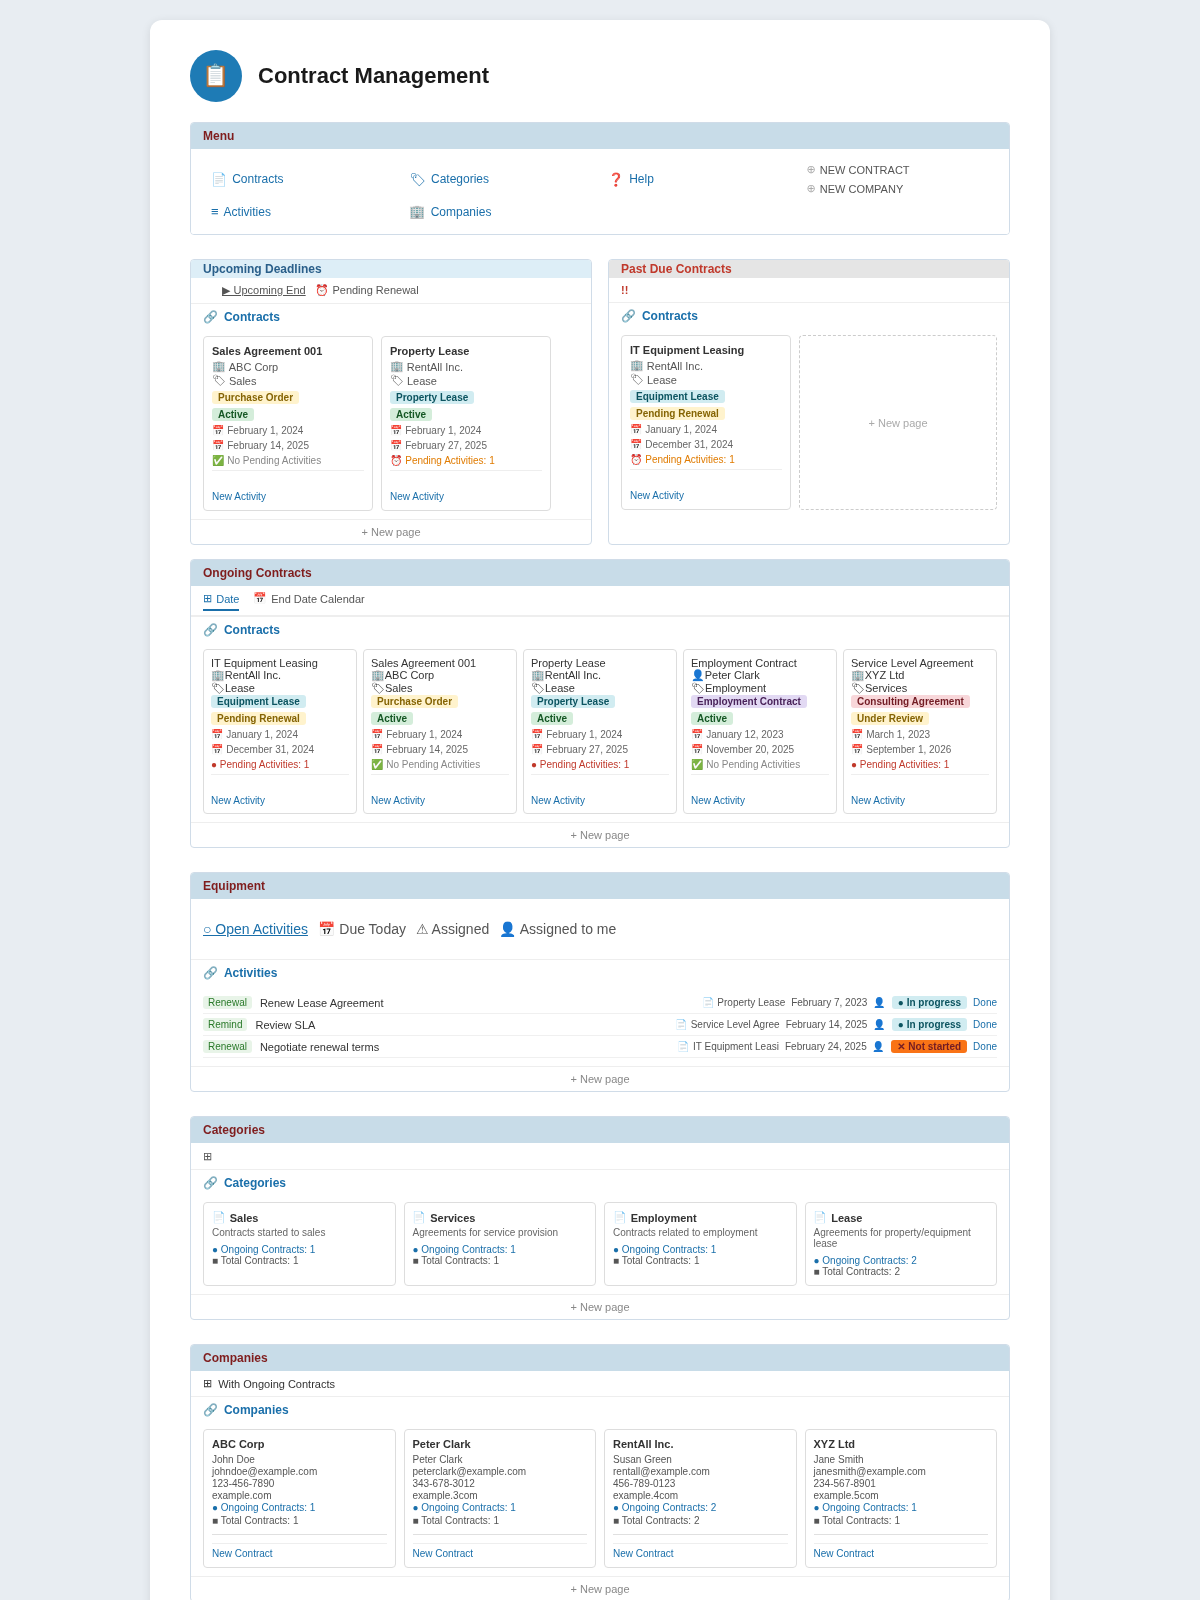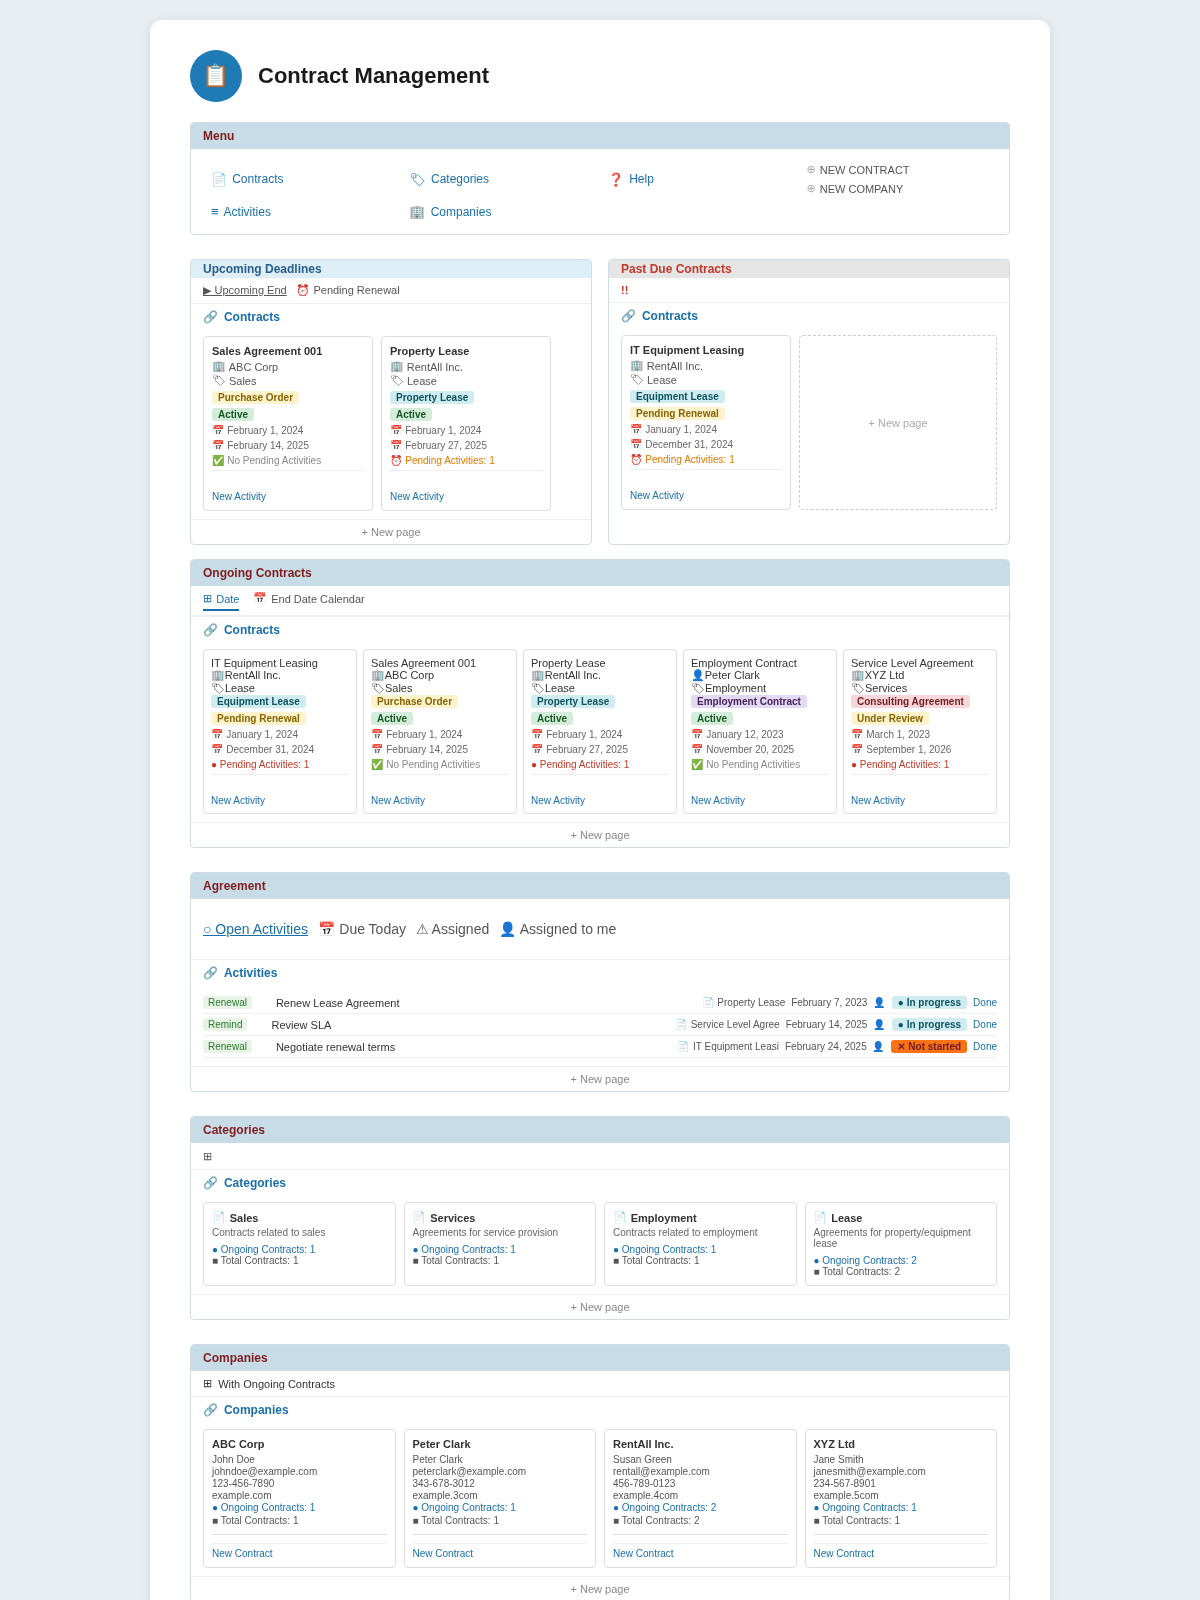--- a/index.html
+++ b/index.html
@@ -110,21 +110,21 @@
 
     .filter-bar {
       display: flex;
       gap: 10px;
       padding: 6px 12px;
       border-bottom: 1px solid #eee;
       font-size: 11px;
       align-items: center;
     }
     .filter-bar span { display: flex; align-items: center; gap: 3px; cursor: pointer; color: #555; }
-    .filter-active { color: #1a6faa; text-decoration: underline; }
+    .filter-active { color: #1a6faa; text-decoration: underline; margin-left: 19px; }
 
     .contracts-subheader {
       display: flex;
       align-items: center;
       gap: 6px;
       padding: 6px 12px 4px;
       font-weight: bold;
       font-size: 12px;
       color: #1a6faa;
     }
@@ -269,21 +269,21 @@
 
     .activities-list {
       padding: 8px 12px;
     }
     .activity-row {
       display: flex;
       align-items: center;
       padding: 4px 0;
       border-bottom: 1px solid #f0f0f0;
       font-size: 11px;
-      gap: 24px;
+      gap: 8px;
     }
     .activity-row .act-badge {
       display: inline-block;
       padding: 1px 5px;
       border-radius: 3px;
       font-size: 10px;
       background: #e8f4e8;
       color: #2a7a2a;
       white-space: nowrap;
     }
@@ -568,21 +568,21 @@
         </div>
         <div class="activity-line red">● Pending Activities: 1</div>
         <div class="new-activity-link">New Activity</div>
       </div>
     </div>
     <div class="new-page-link">+ New page</div>
   </div>
 
   
   <div class="section">
-    <div class="section-header">Agreement</div>
+    <div class="section-header">Equipment</div>
     <div class="activity-filters">
       <span class="active-filter">○ Open Activities</span>
       <span>📅 Due Today</span>
       <span>⚠ Assigned</span>
       <span>👤 Assigned to me</span>
     </div>
     <div class="contracts-subheader">
       <span>🔗</span>
       <span>Activities</span>
     </div>
@@ -630,21 +630,21 @@
     <div style="padding:6px 12px;border-bottom:1px solid #eee;">
       <span style="font-size:11px;color:#555;">⊞</span>
     </div>
     <div class="contracts-subheader">
       <span>🔗</span>
       <span>Categories</span>
     </div>
     <div class="categories-grid">
       <div class="category-card">
         <div class="cat-title"><span>📄</span>Sales</div>
-        <div class="cat-desc">Contracts related to sales</div>
+        <div class="cat-desc">Contracts started to sales</div>
         <div class="cat-link">● Ongoing Contracts: 1</div>
         <div class="cat-total">■ Total Contracts: 1</div>
       </div>
       <div class="category-card">
         <div class="cat-title"><span>📄</span>Services</div>
         <div class="cat-desc">Agreements for service provision</div>
         <div class="cat-link">● Ongoing Contracts: 1</div>
         <div class="cat-total">■ Total Contracts: 1</div>
       </div>
       <div class="category-card">

